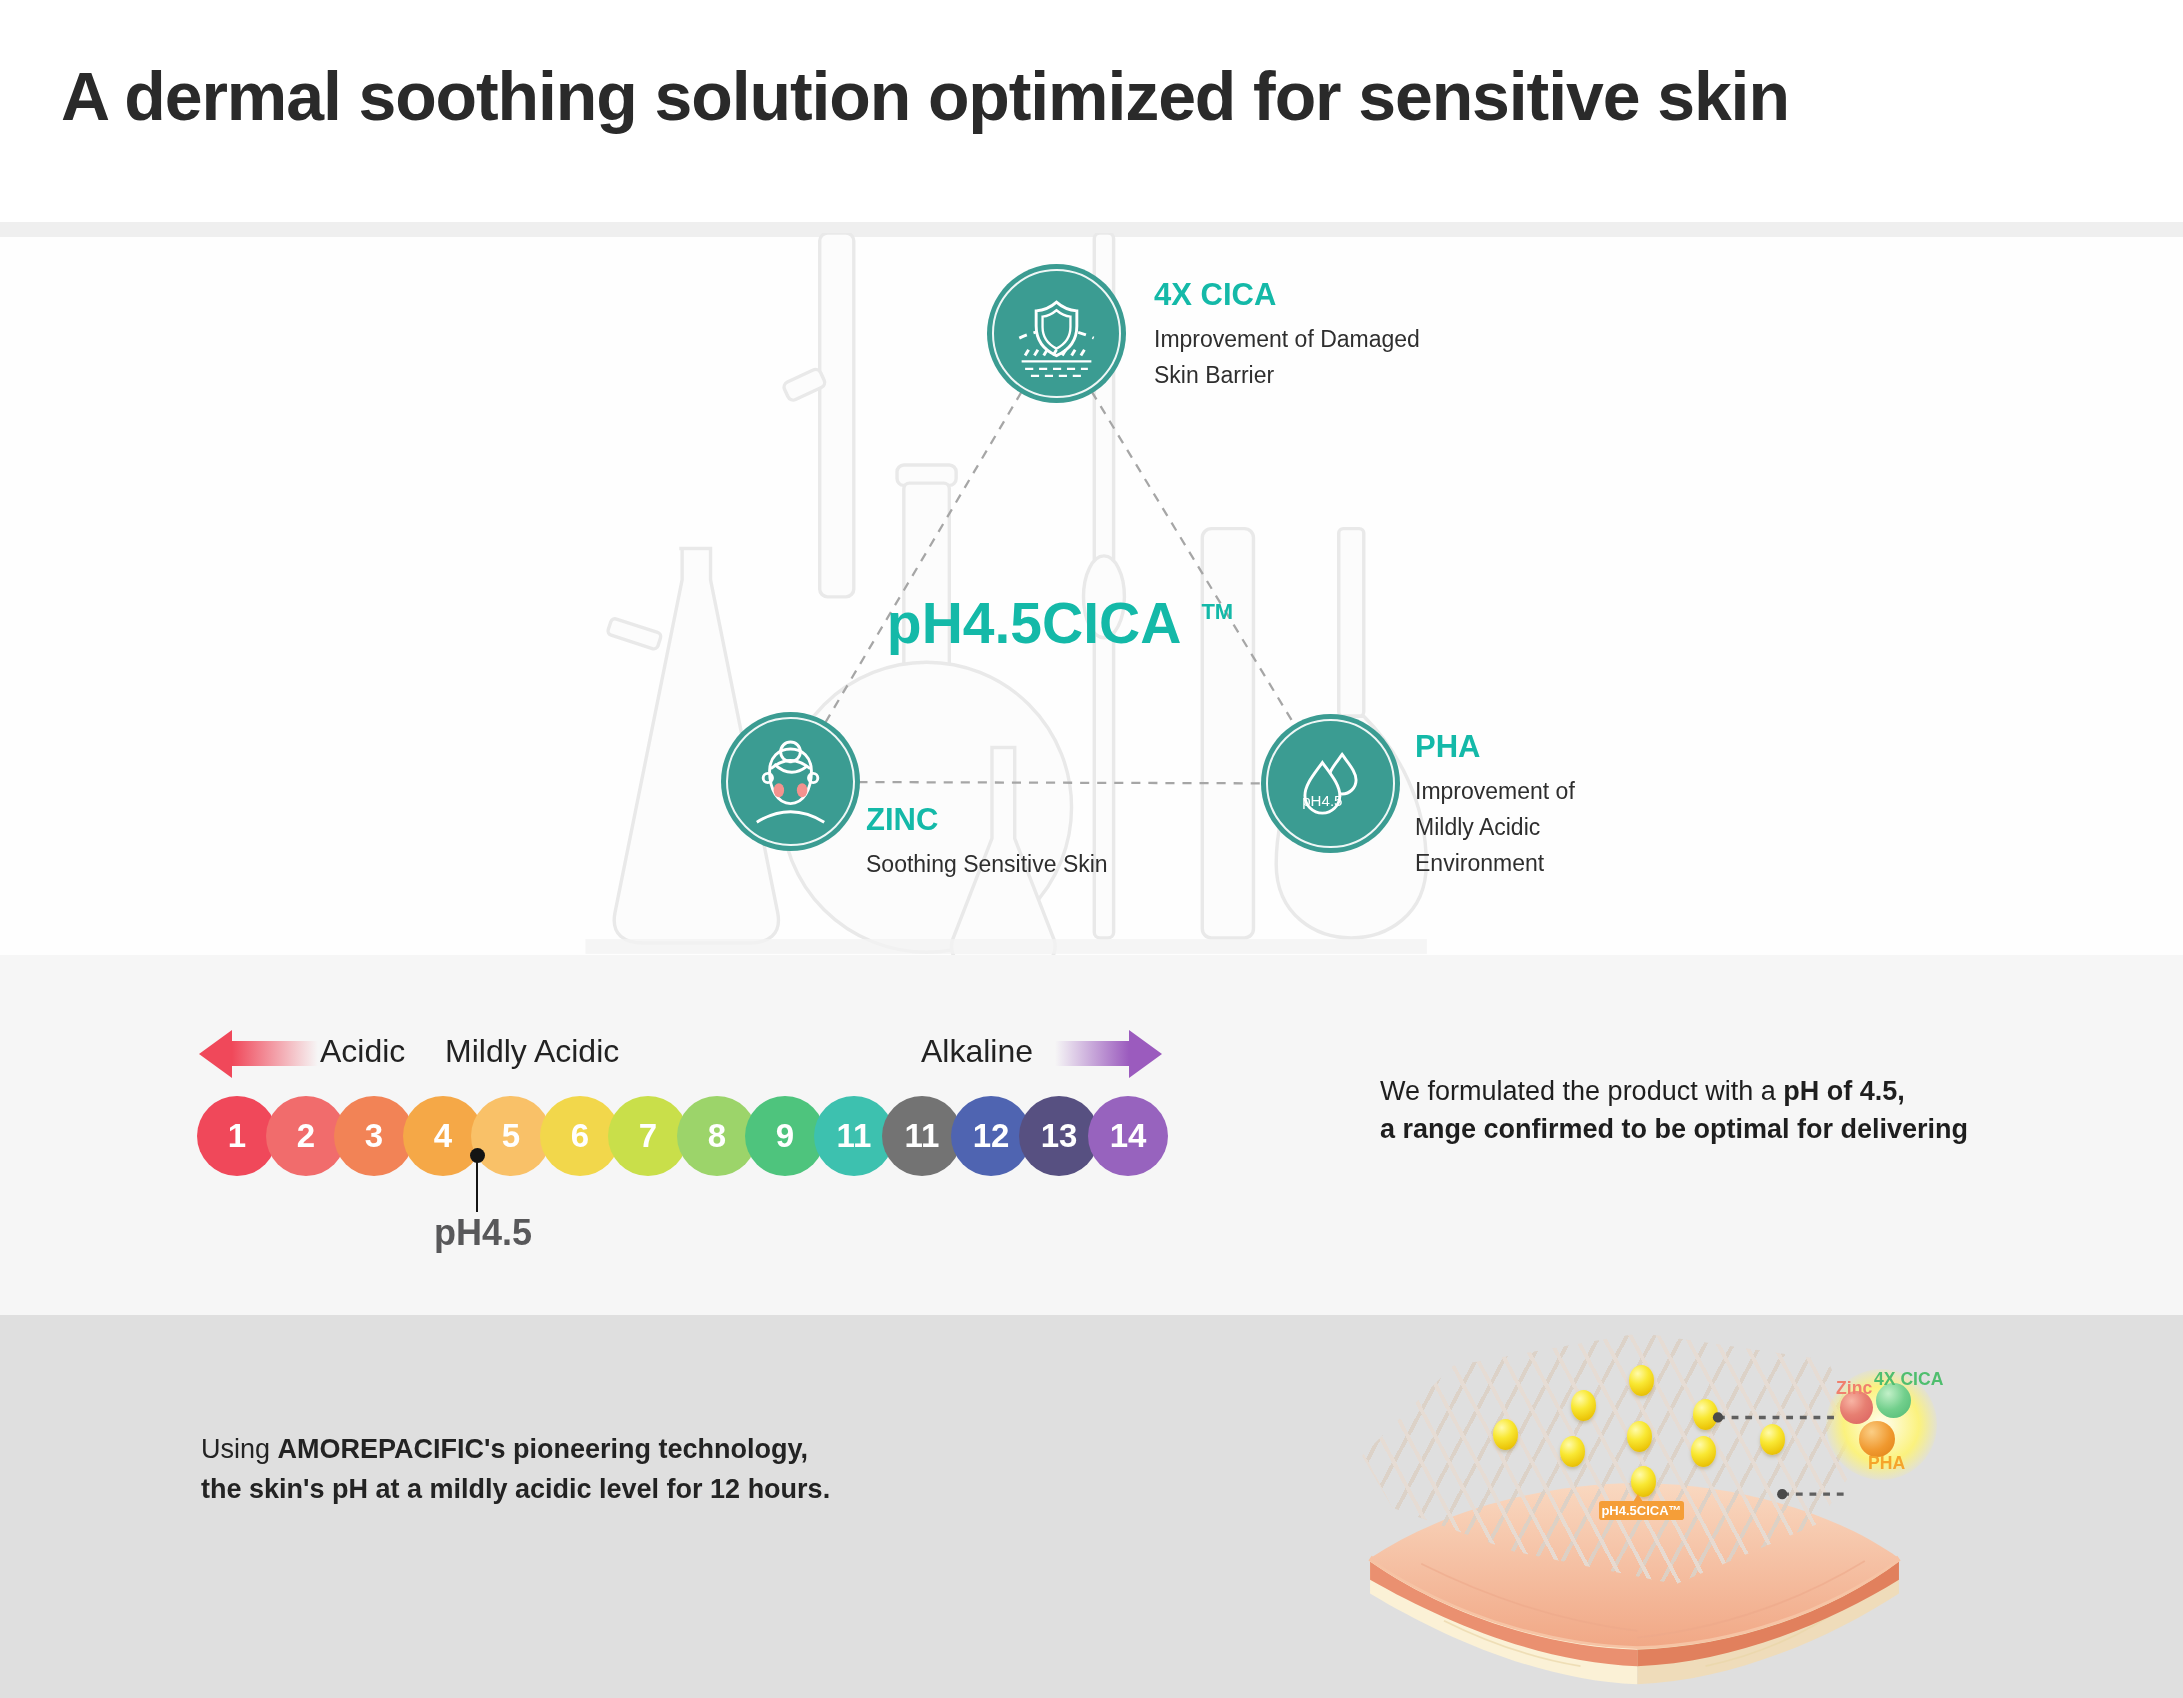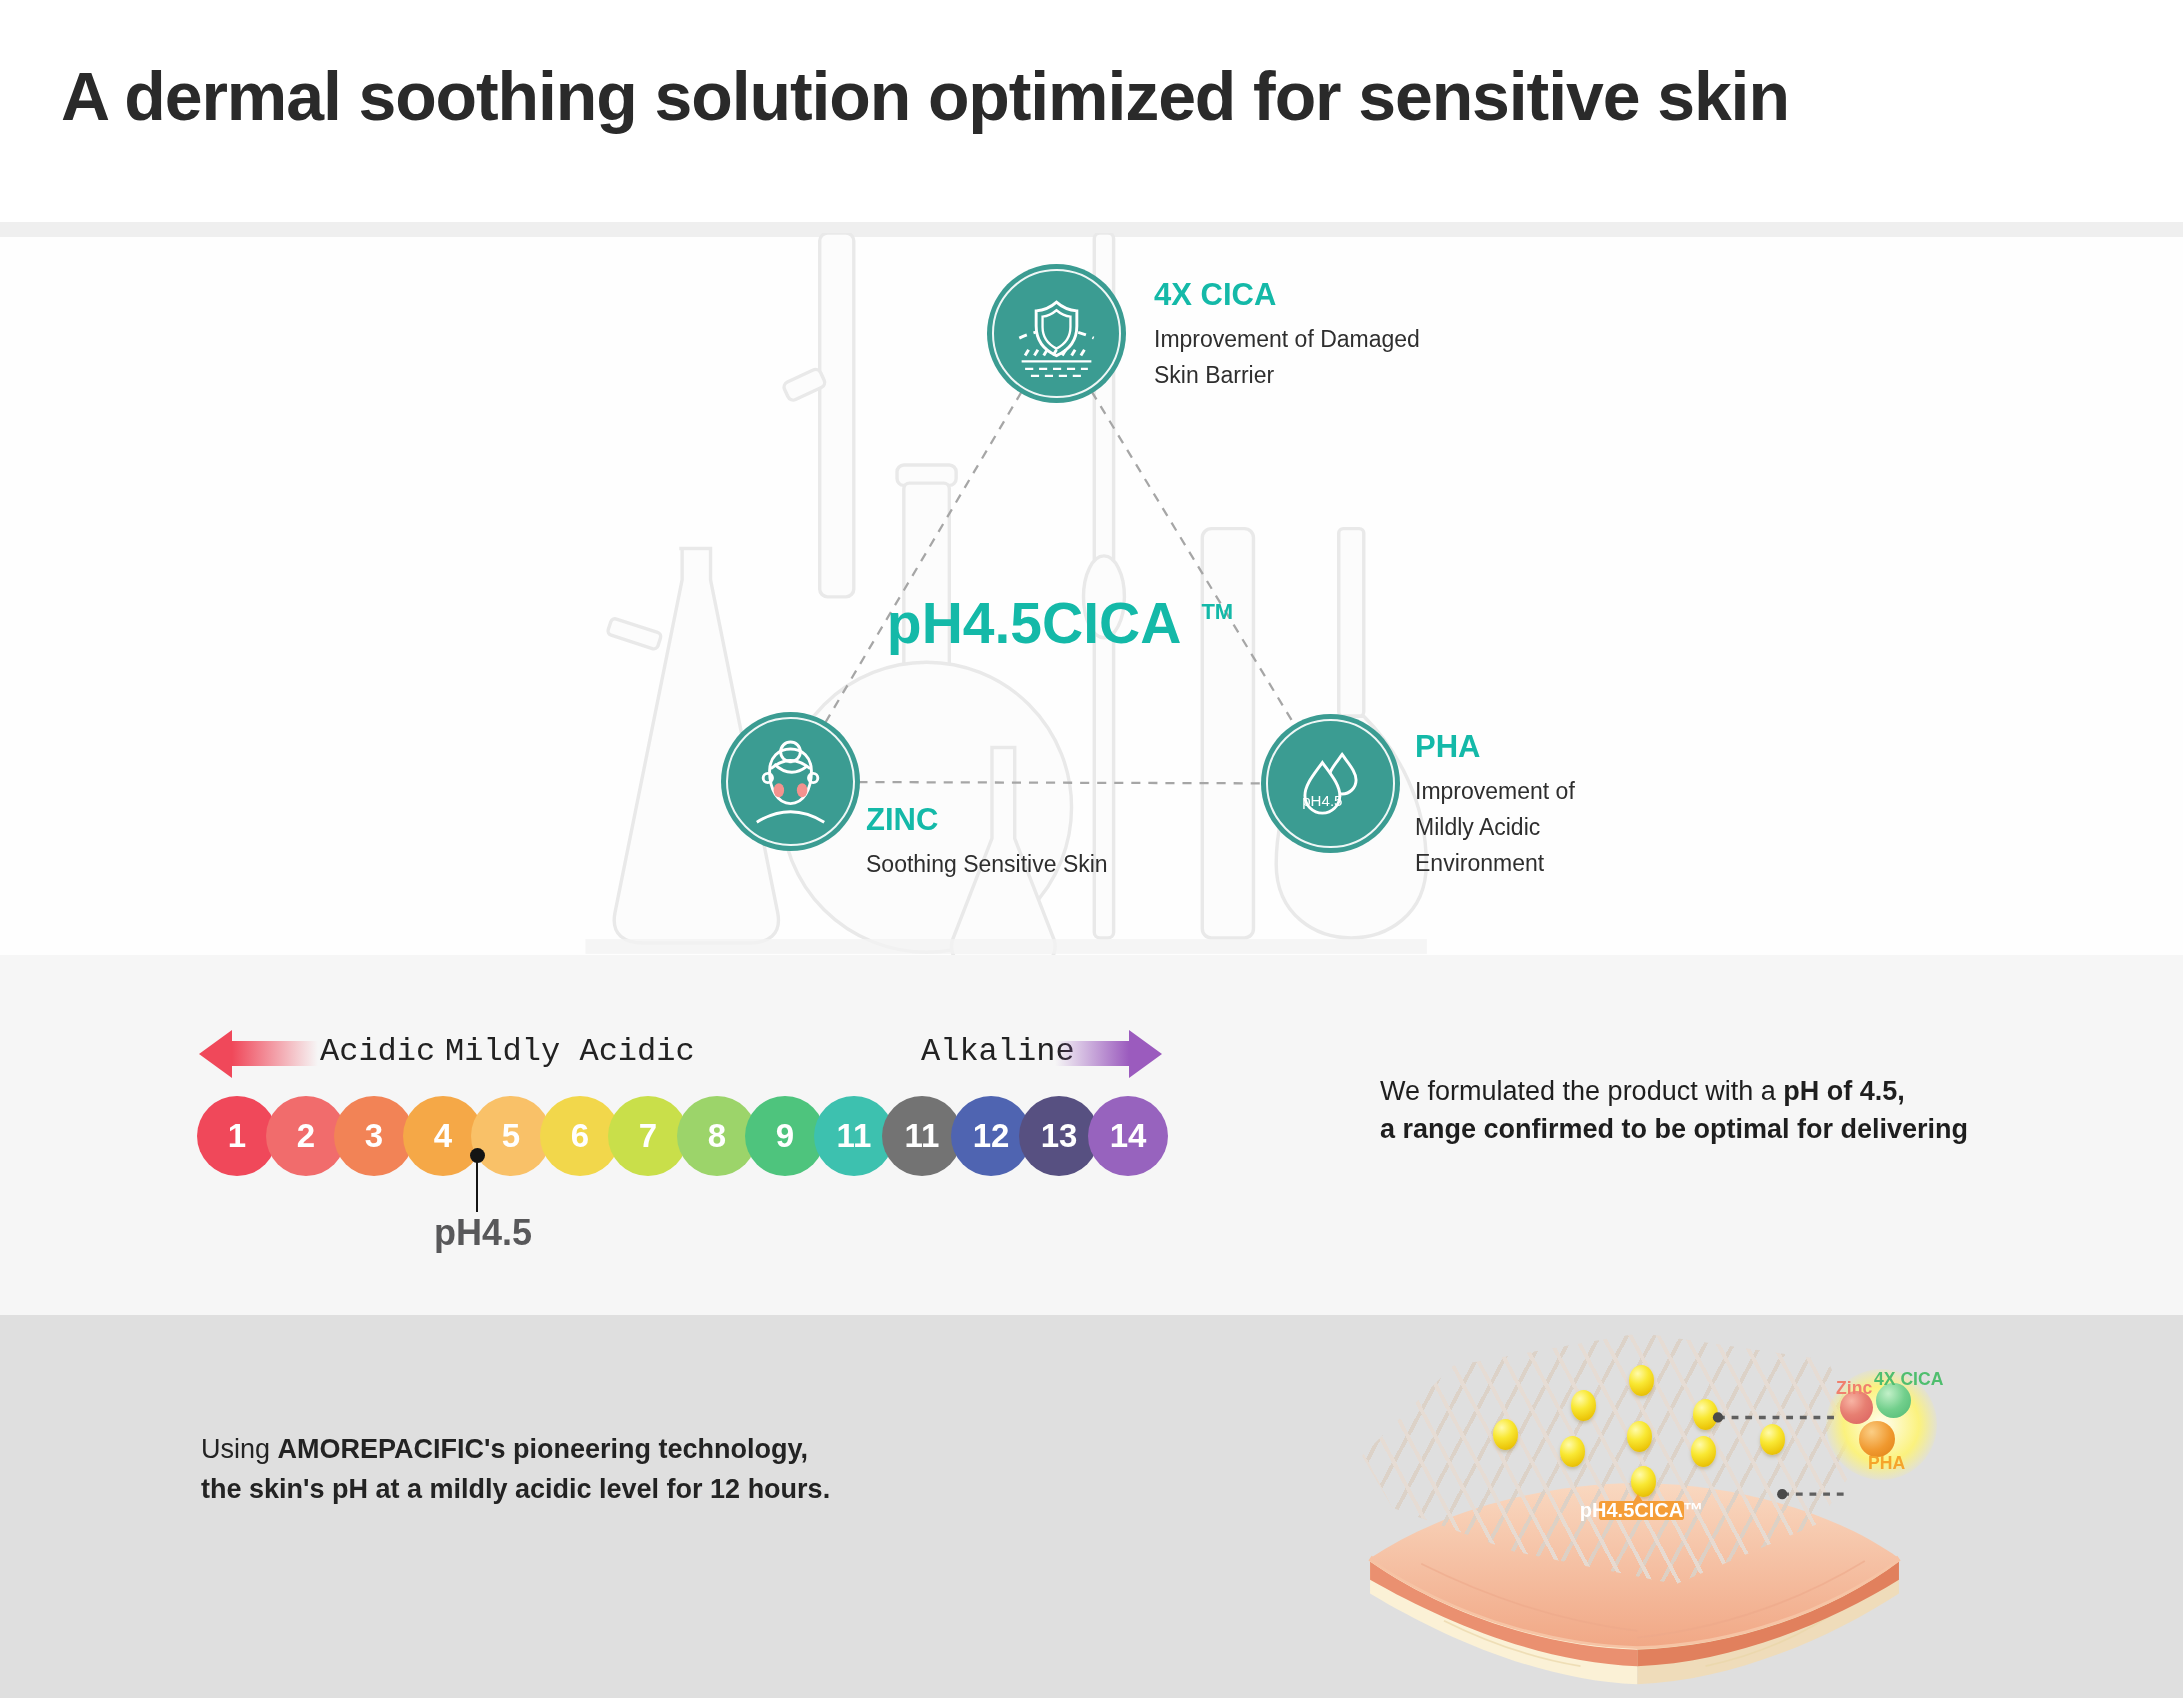--- a/index.html
+++ b/index.html
@@ -48,21 +48,21 @@
   .arrow-tip-left{left:199px;top:1030px;width:0;height:0;z-index:4;
       border-top:24px solid transparent;border-bottom:24px solid transparent;
       border-right:33px solid #F0485A;}
   .arrow-body-left{left:232px;top:1041px;width:86px;height:25px;z-index:4;
       background:linear-gradient(to right,#F0485A 0%,rgba(240,72,90,.45) 55%,rgba(240,72,90,0) 100%);}
   .arrow-body-right{left:1055px;top:1041px;width:74px;height:25px;z-index:4;
       background:linear-gradient(to left,#9B5BBE 0%,rgba(155,91,190,.45) 55%,rgba(155,91,190,0) 100%);}
   .arrow-tip-right{left:1129px;top:1030px;width:0;height:0;z-index:4;
       border-top:24px solid transparent;border-bottom:24px solid transparent;
       border-left:33px solid #9B5BBE;}
-  .scale-word{font-size:32px;font-weight:500;color:#222222;white-space:nowrap;z-index:4;font-family:Liberation Mono, monospace;}
+  .scale-word{font-size:32px;font-weight:500;color:#222222;white-space:nowrap;z-index:4;}
   .w-acidic{left:320px;top:1033px;}
   .w-mildly{left:445px;top:1033px;}
   .w-alkaline{left:921px;top:1033px;}
 
   .ph-item{position:absolute;top:1096px;width:80px;height:80px;border-radius:50%;
       display:flex;align-items:center;justify-content:center;z-index:4;}
   .ph-item span{font-size:33px;font-weight:700;color:#ffffff;}
 
   .marker-dot{left:470px;top:1148px;width:15px;height:15px;border-radius:50%;
       background:#141414;z-index:5;}
@@ -96,21 +96,21 @@
      background:radial-gradient(circle at 35% 30%, #C2F0C8 0%, #72CF8C 50%, #4FB873 100%);}
   .ball-pha{left:1859px;top:1421px;width:36px;height:36px;
      background:radial-gradient(circle at 35% 30%, #FBCE85 0%, #F0992F 55%, #DE7F14 100%);}
   .mini-label{font-size:17.6px;font-weight:700;z-index:7;white-space:nowrap;}
   .lbl-zinc{left:1836px;top:1378px;}
   .lbl-cica{left:1874px;top:1369px;}
   .lbl-pha{left:1868px;top:1453px;}
 
   .badge{left:1599px;top:1501px;width:85px;height:19.3px;border-radius:2.8px;z-index:7;
      display:flex;align-items:center;justify-content:center;}
-  .badge span{font-size:20px;font-weight:700;color:#ffffff;white-space:nowrap;}
+  .badge span{font-size:13px;font-weight:700;color:#ffffff;white-space:nowrap;}
   .badge::before{content:"";position:absolute;left:34px;top:-7.4px;width:0;height:0;
      border-left:5.1px solid transparent;border-right:5.1px solid transparent;
      border-bottom:8px solid #F59E38;}
 </style>
 </head>
 <body>
 
 <div class="abs band-top"></div>
 <div class="abs sec-lab"></div>
 <div class="abs sec-ph"></div>

